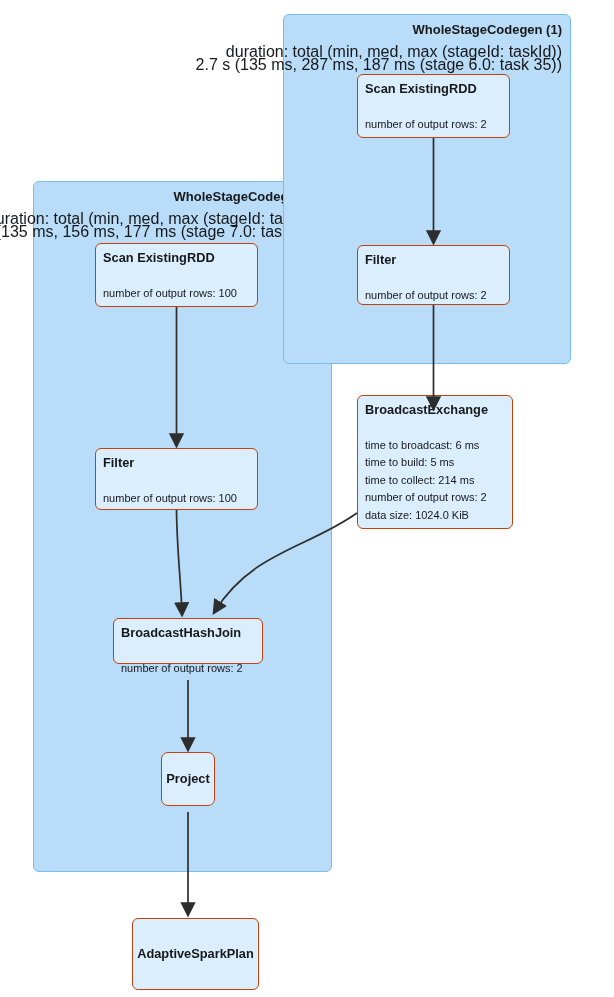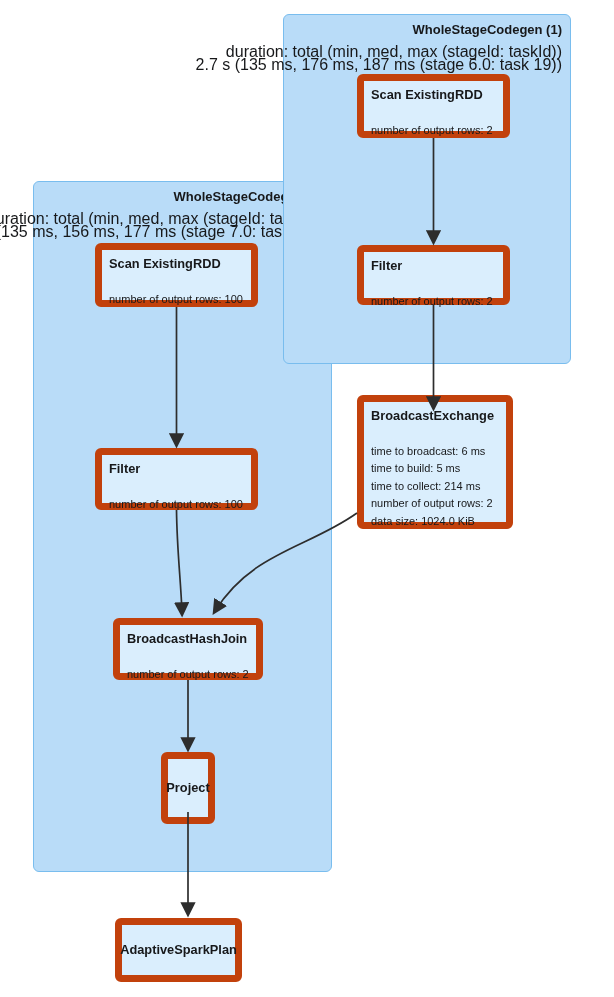--- a/index.html
+++ b/index.html
@@ -35,21 +35,21 @@
   }
   .cluster-duration {
     margin-top: 8px;
     font-size: 16px;
     line-height: 13px;
   }
   .cluster-duration div { white-space: nowrap; }
   .node {
     position: absolute;
     background: #daeefd;
-    border: 7px solid #c2410c;
+    border: 1px solid #c2410c;
     border-radius: 6px;
     box-sizing: border-box;
     padding: 7px 7px;
     z-index: 3;
   }
   .node-title {
     font-weight: bold;
     font-size: 12.8px;
     line-height: 14px;
     white-space: nowrap;
@@ -91,21 +91,21 @@
         <div>2.5 s (135 ms, 156 ms, 177 ms (stage 7.0: task 36))</div>
       </div>
     </div>
   </div>
 
   <div class="cluster cluster-1">
     <div class="cluster-label">
       <div class="cluster-title">WholeStageCodegen (1)</div>
       <div class="cluster-duration">
         <div>duration: total (min, med, max (stageId: taskId))</div>
-        <div>2.7 s (135 ms, 176 ms, 187 ms (stage 6.0: task 19))</div>
+        <div>2.7 s (135 ms, 287 ms, 187 ms (stage 6.0: task 35))</div>
       </div>
     </div>
   </div>
 
   <div class="node" style="left:357px; top:74px; width:153px; height:64px;">
     <div class="node-title">Scan ExistingRDD</div>
     <div class="node-gap"></div>
     <div class="node-metric">number of output rows: 2</div>
   </div>
 
@@ -130,31 +130,31 @@
     <div class="node-gap"></div>
     <div class="node-metric">number of output rows: 100</div>
   </div>
 
   <div class="node" style="left:95px; top:448px; width:163px; height:62px;">
     <div class="node-title">Filter</div>
     <div class="node-gap"></div>
     <div class="node-metric">number of output rows: 100</div>
   </div>
 
-  <div class="node" style="left:113px; top:618px; width:150px; height:62px;">
+  <div class="node" style="left:113px; top:618px; width:150px; height:46px;">
     <div class="node-title">BroadcastHashJoin</div>
     <div class="node-gap"></div>
     <div class="node-metric">number of output rows: 2</div>
   </div>
 
-  <div class="node centered" style="left:161px; top:752px; width:54px; height:72px;">
+  <div class="node centered" style="left:161px; top:752px; width:54px; height:54px;border-radius:7px;">
     <div class="node-title">Project</div>
   </div>
 
-  <div class="node centered" style="left:115px; top:918px; width:127px; height:64px;">
+  <div class="node centered" style="left:132px; top:918px; width:127px; height:72px;">
     <div class="node-title">AdaptiveSparkPlan</div>
   </div>
 
   <svg class="edges" width="614" height="997" viewBox="0 0 614 997">
     <defs>
       <marker id="arrow" viewBox="0 0 10 10" refX="7" refY="5" markerWidth="9" markerHeight="9" orient="auto-start-reverse">
         <path d="M0,0 L10,5 L0,10 z" fill="#2d2d2d"></path>
       </marker>
     </defs>
     <path class="edge" marker-end="url(#arrow)" d="M433.5,138 L433.5,241"></path>

